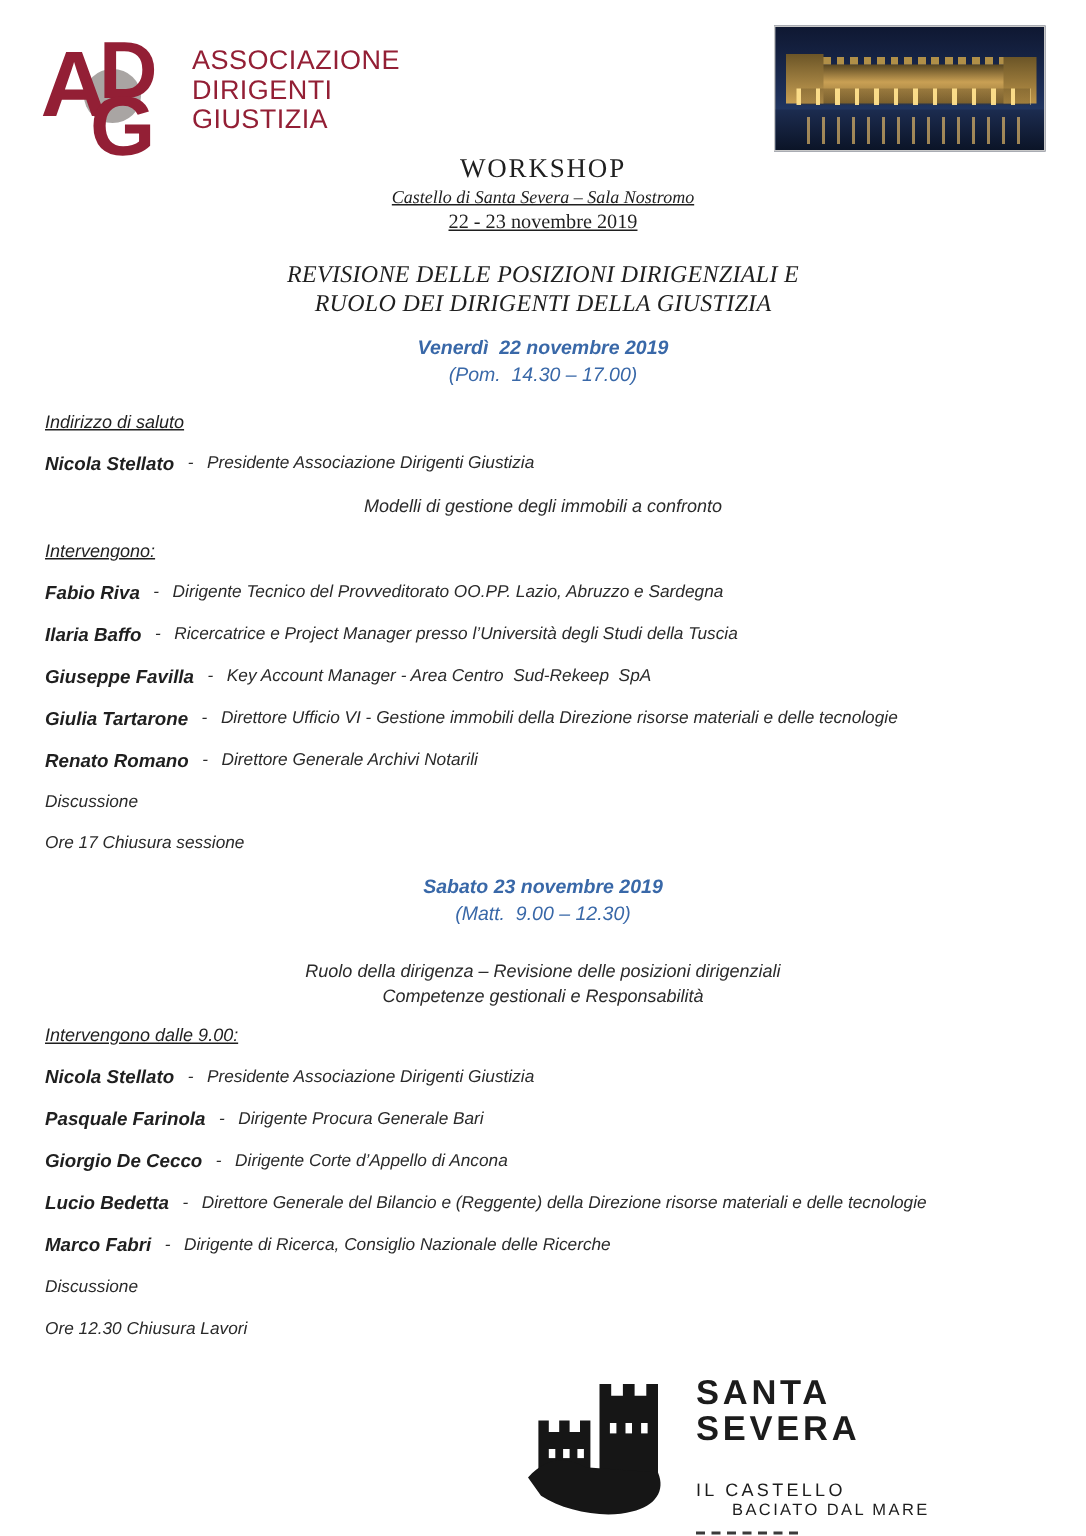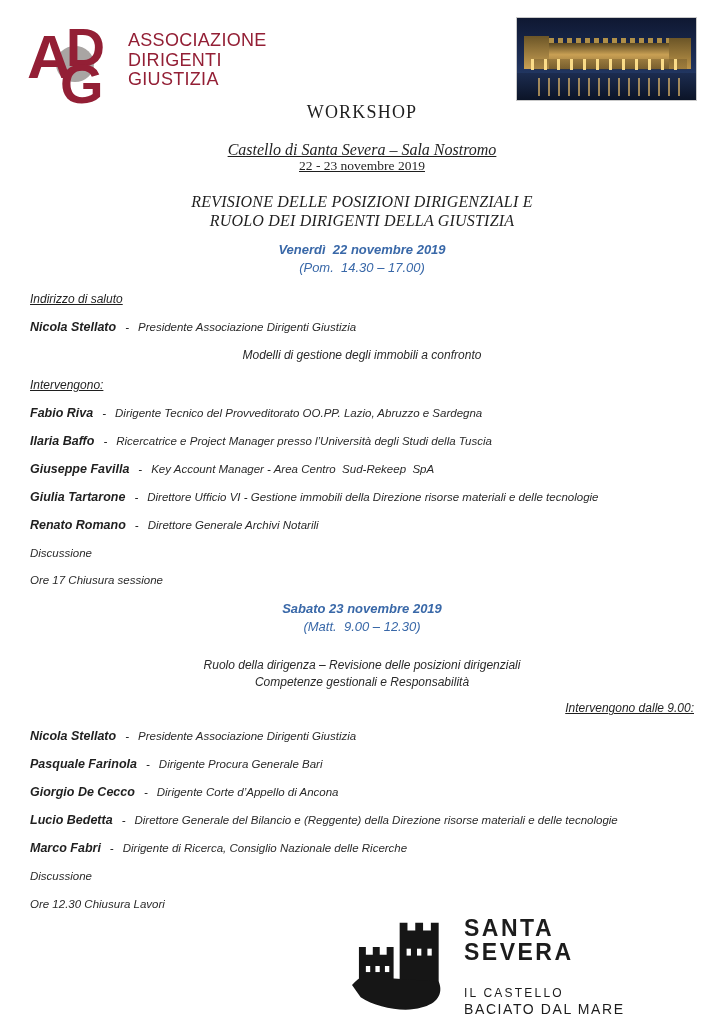--- a/index.html
+++ b/index.html
@@ -41,21 +41,21 @@
   .photo .lights { position:absolute; left:8%; right:5%; top:50%; height:13%;
     background:repeating-linear-gradient(90deg, rgba(255,224,140,.95) 0 3px, rgba(70,55,25,.25) 3px 13px); }
   .photo .sea { position:absolute; left:0; right:0; bottom:0; height:33%;
     background:linear-gradient(#1c2c50, #0b1427); }
   .photo .refl { position:absolute; left:12%; right:6%; bottom:5%; height:22%; opacity:.75;
     background:repeating-linear-gradient(90deg, rgba(255,205,110,.8) 0 2px, transparent 2px 10px); }
 
   
   .head-block { padding-top:104px; }
   .workshop { font-size:18px; letter-spacing:1.2px; line-height:17px; }
-  .venue { font-style:italic; font-size:16px; line-height:15px; margin-top:21px;
+  .venue { font-style:italic; font-size:12px; line-height:15px; margin-top:3px;
     text-decoration:underline; }
   .dates { font-size:13.5px; line-height:15px; margin-top:1px; text-decoration:underline; }
   .title { font-style:italic; font-size:16px; line-height:19px; margin-top:19px;
     letter-spacing:.2px; }
 
   
   .sdate { color:#3968a8; font-style:italic; font-weight:700; font-size:13px;
     line-height:18px; margin-top:11px; white-space:pre-wrap; }
   .stime { color:#3968a8; font-style:italic; font-weight:400; font-size:13px;
     line-height:18px; white-space:pre-wrap; }
@@ -67,29 +67,29 @@
     display:flex; align-items:center; white-space:pre-wrap; }
   .row .nm { font-weight:700; font-size:12.5px; font-style:italic; }
   .row .dash { margin:0 9px; color:#2a2a2a; }
   .row .role { color:#2a2a2a; }
   .topic { text-align:center; font-style:italic; font-size:12px; line-height:17px;
     margin-top:13px; color:#2a2a2a; }
   .plain { margin:14px 30px 0; font-style:italic; font-size:11.5px; line-height:14px;
     color:#2a2a2a; }
   .mt13 { margin-top:13px; }
   .mt21 { margin-top:21px; }
-  .mt11 { margin-top:11px;text-align:right; }
+  .mt11 { margin-top:11px; }
 
   
   .footer { position:absolute; left:352px; top:916px; display:flex; gap:8px; }
   .castle-svg { width:104px; height:100px; }
   .fw { color:#1c1c1c; }
   .fl1 { font-size:23px; font-weight:700; letter-spacing:2.5px; line-height:24px; }
   .fl2 { font-size:12px; font-weight:400; letter-spacing:2.2px; margin-top:22px; }
-  .fl3 { font-size:14px; font-weight:400; letter-spacing:1.6px; margin-top:1px; }
+  .fl3 { font-size:11px; font-weight:400; letter-spacing:1.6px; margin-top:1px;margin-left:24px; }
   .fdash { width:68px; border-bottom:2.5px dashed #3a3a3a; margin-top:8px; }
 </style>
 </head>
 <body>
 
 <div class="page">
 
   <div class="adg">
     <div class="adg-mark">
       <div class="adg-circle"></div>

